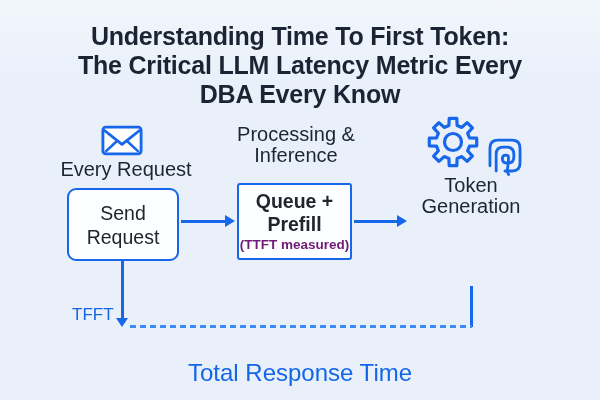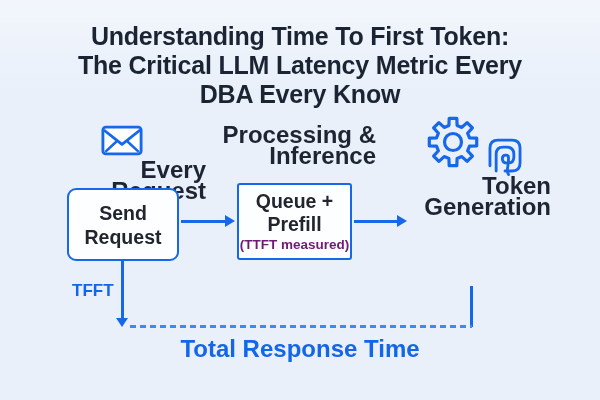--- a/index.html
+++ b/index.html
@@ -12,37 +12,37 @@
   }
   .title{
     position:absolute;left:0;right:0;top:22px;
     text-align:center;
     font-size:25px;line-height:29px;font-weight:700;
     letter-spacing:-0.2px;
     color:#1b2433;
   }
   .title span{display:block;}
   .stage-label{
-    position:absolute;text-align:right;
-    font-size:24px;line-height:21px;font-weight:700;
+    position:absolute;text-align:center;
+    font-size:20px;line-height:21px;font-weight:400;
     color:#1d2533;
   }
   .stage-label span{display:block;}
   .node-box{
     position:absolute;
     background:#fdfeff;
     border:2.5px solid #1767ea;
     box-sizing:border-box;
     display:flex;flex-direction:column;
     align-items:center;justify-content:center;
     text-align:center;
     color:#21252e;
   }
   .node-box .line{display:block;}
-  .box-send{left:67px;top:188px;width:112px;height:73px;border-radius:9px;font-size:19.5px;line-height:24px;font-weight:700;}
+  .box-send{left:67px;top:188px;width:112px;height:73px;border-radius:9px;font-size:19.5px;line-height:24px;font-weight:400;}
   .box-queue{left:237px;top:183px;width:115px;height:77px;border-radius:3px;font-size:19.5px;line-height:23px;font-weight:600;}
   .box-note{font-size:13.5px;line-height:16px;font-weight:600;color:#701a75;margin-top:1px;}
   .box-tokens{left:421px;top:219px;width:102px;height:67px;border-radius:7px;font-size:14.5px;line-height:19px;font-weight:600;}
   .hline{position:absolute;height:3px;background:#1767ea;}
   .vline{position:absolute;width:3px;background:#1767ea;}
   .arrow-right{
     position:absolute;width:0;height:0;
     border-top:6.5px solid transparent;
     border-bottom:6.5px solid transparent;
     border-left:10px solid #1767ea;
@@ -50,21 +50,21 @@
   .arrow-down{
     position:absolute;width:0;height:0;
     border-left:6.5px solid transparent;
     border-right:6.5px solid transparent;
     border-top:9px solid #1767ea;
   }
   .dashed-line{
     position:absolute;left:130px;top:325px;width:342px;height:3px;
     background:repeating-linear-gradient(90deg,#3b8cf2 0px,#3b8cf2 6px,transparent 6px,transparent 10px);
   }
-  .blue-text{position:absolute;color:#1366e8;font-weight:700;}
+  .blue-text{position:absolute;color:#1366e8;font-weight:400;margin-top:24px;}
   .ttft-label{left:72px;top:281px;font-size:17px;}
   .total-label{left:150px;top:335px;width:300px;text-align:center;font-size:24px;}
   .icon{position:absolute;}
   svg{display:block;}
 </style>
 </head>
 <body>
 
 <div class="stage">
 

